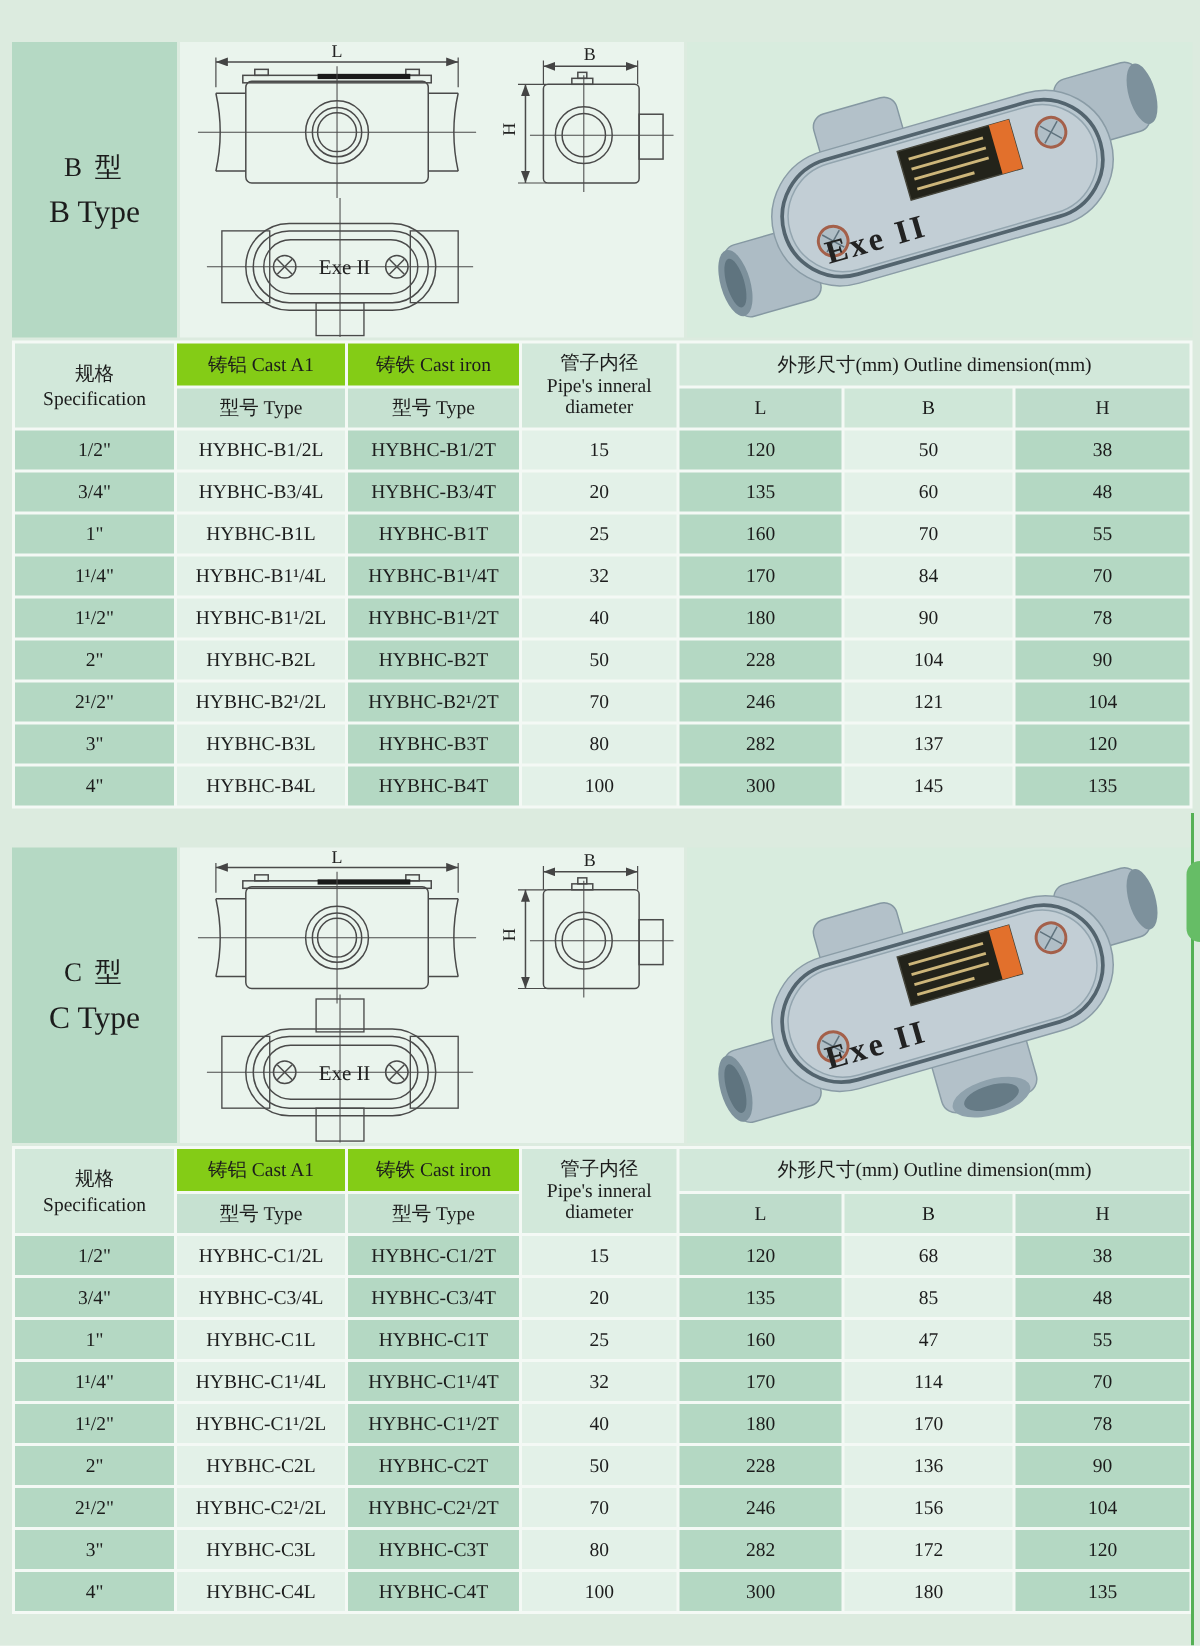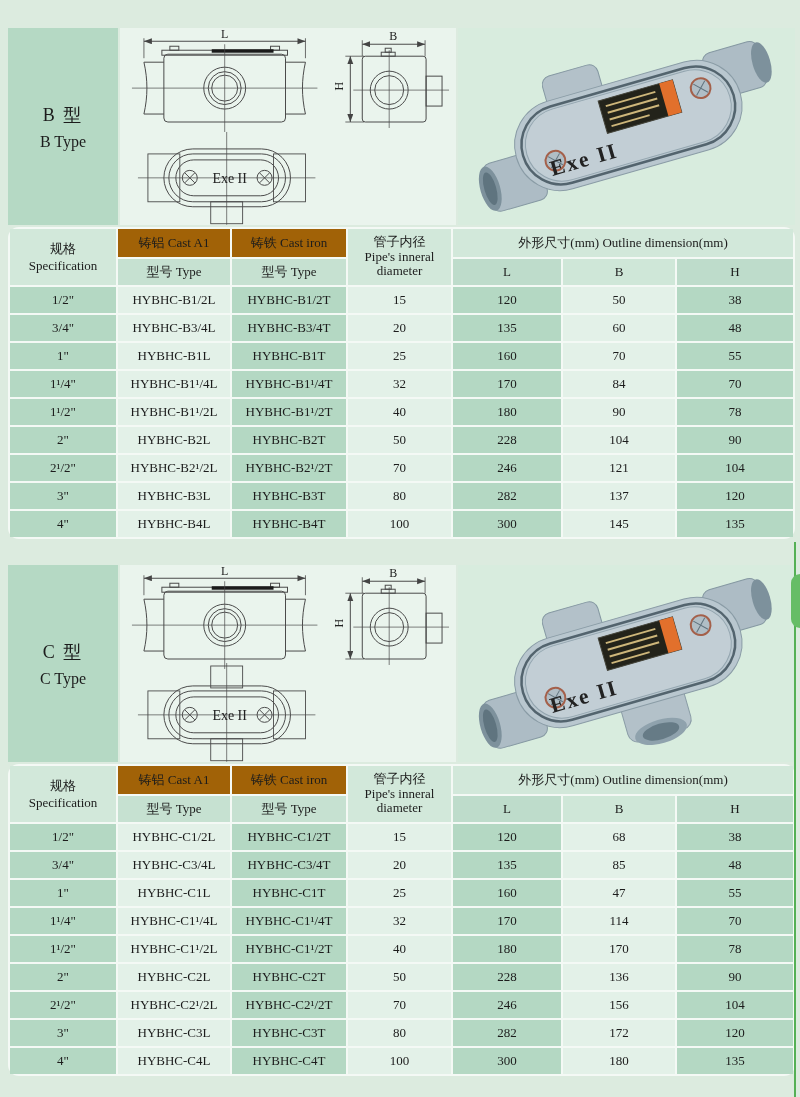--- a/index.html
+++ b/index.html
@@ -15,45 +15,44 @@
   .sec-b{top:28px;}
   .sec-c{top:565px;}
   .sec-top{display:flex;gap:2px;height:197px;}
   .label-box{
     width:110px;flex:0 0 110px;
     background:#b5d9c4;
     display:flex;flex-direction:column;justify-content:center;align-items:center;
     gap:6px;
   }
   .label-cn{font-size:18px;letter-spacing:2px;}
-  .label-en{font-size:16px;}
+  .label-en{font-size:21px;}
   .drawing-box{width:336px;flex:0 0 336px;background:#eaf4ed;}
   .photo-box{width:337px;flex:0 0 337px;background:#d8ecde;}
   .drawing-box svg,.photo-box svg{display:block;width:100%;height:100%;}
   svg text{font-family:"Liberation Serif","DejaVu Serif",serif;fill:#222;}
 
   table.spec-table{
     margin-top:2px;
     width:787px;
     border-collapse:separate;
     border-spacing:2px;
     background:#f4f9f5;
     table-layout:fixed;
     font-size:13px;
-    border-radius:11px;
   }
   .spec-table th,.spec-table td{
     padding:0 2px;text-align:center;vertical-align:middle;
     font-weight:normal;overflow:hidden;white-space:nowrap;
   }
   .spec-table thead tr.h1 th{height:28px;}
   .spec-table thead tr.h2 th{height:26px;}
   .spec-table tbody td{height:26px;}
   .h-spec,.h-pipe,.h-outline{background:#d2e8da;}
-  .h-cast{background:#a16207;margin-left:40px;}
+  .h-cast{background:#84cc16;margin-left:40px;}
   .h-type{background:#c6e1d1;}
   .h-colL,.h-colH{background:#bedccb;}
   .h-colB{background:#cfe7d8;}
   .c-med{background:#b4d8c3;}
   .c-light{background:#e3f1e8;}
   .h-pipe{font-size:13px;line-height:1.12;}
 
   .edge-line{position:absolute;right:4px;top:542px;height:555px;width:2px;background:#55b055;}
   .edge-tab{position:absolute;right:0;top:574px;width:9px;height:54px;background:#66bd66;border-radius:10px 0 0 10px;}
 

